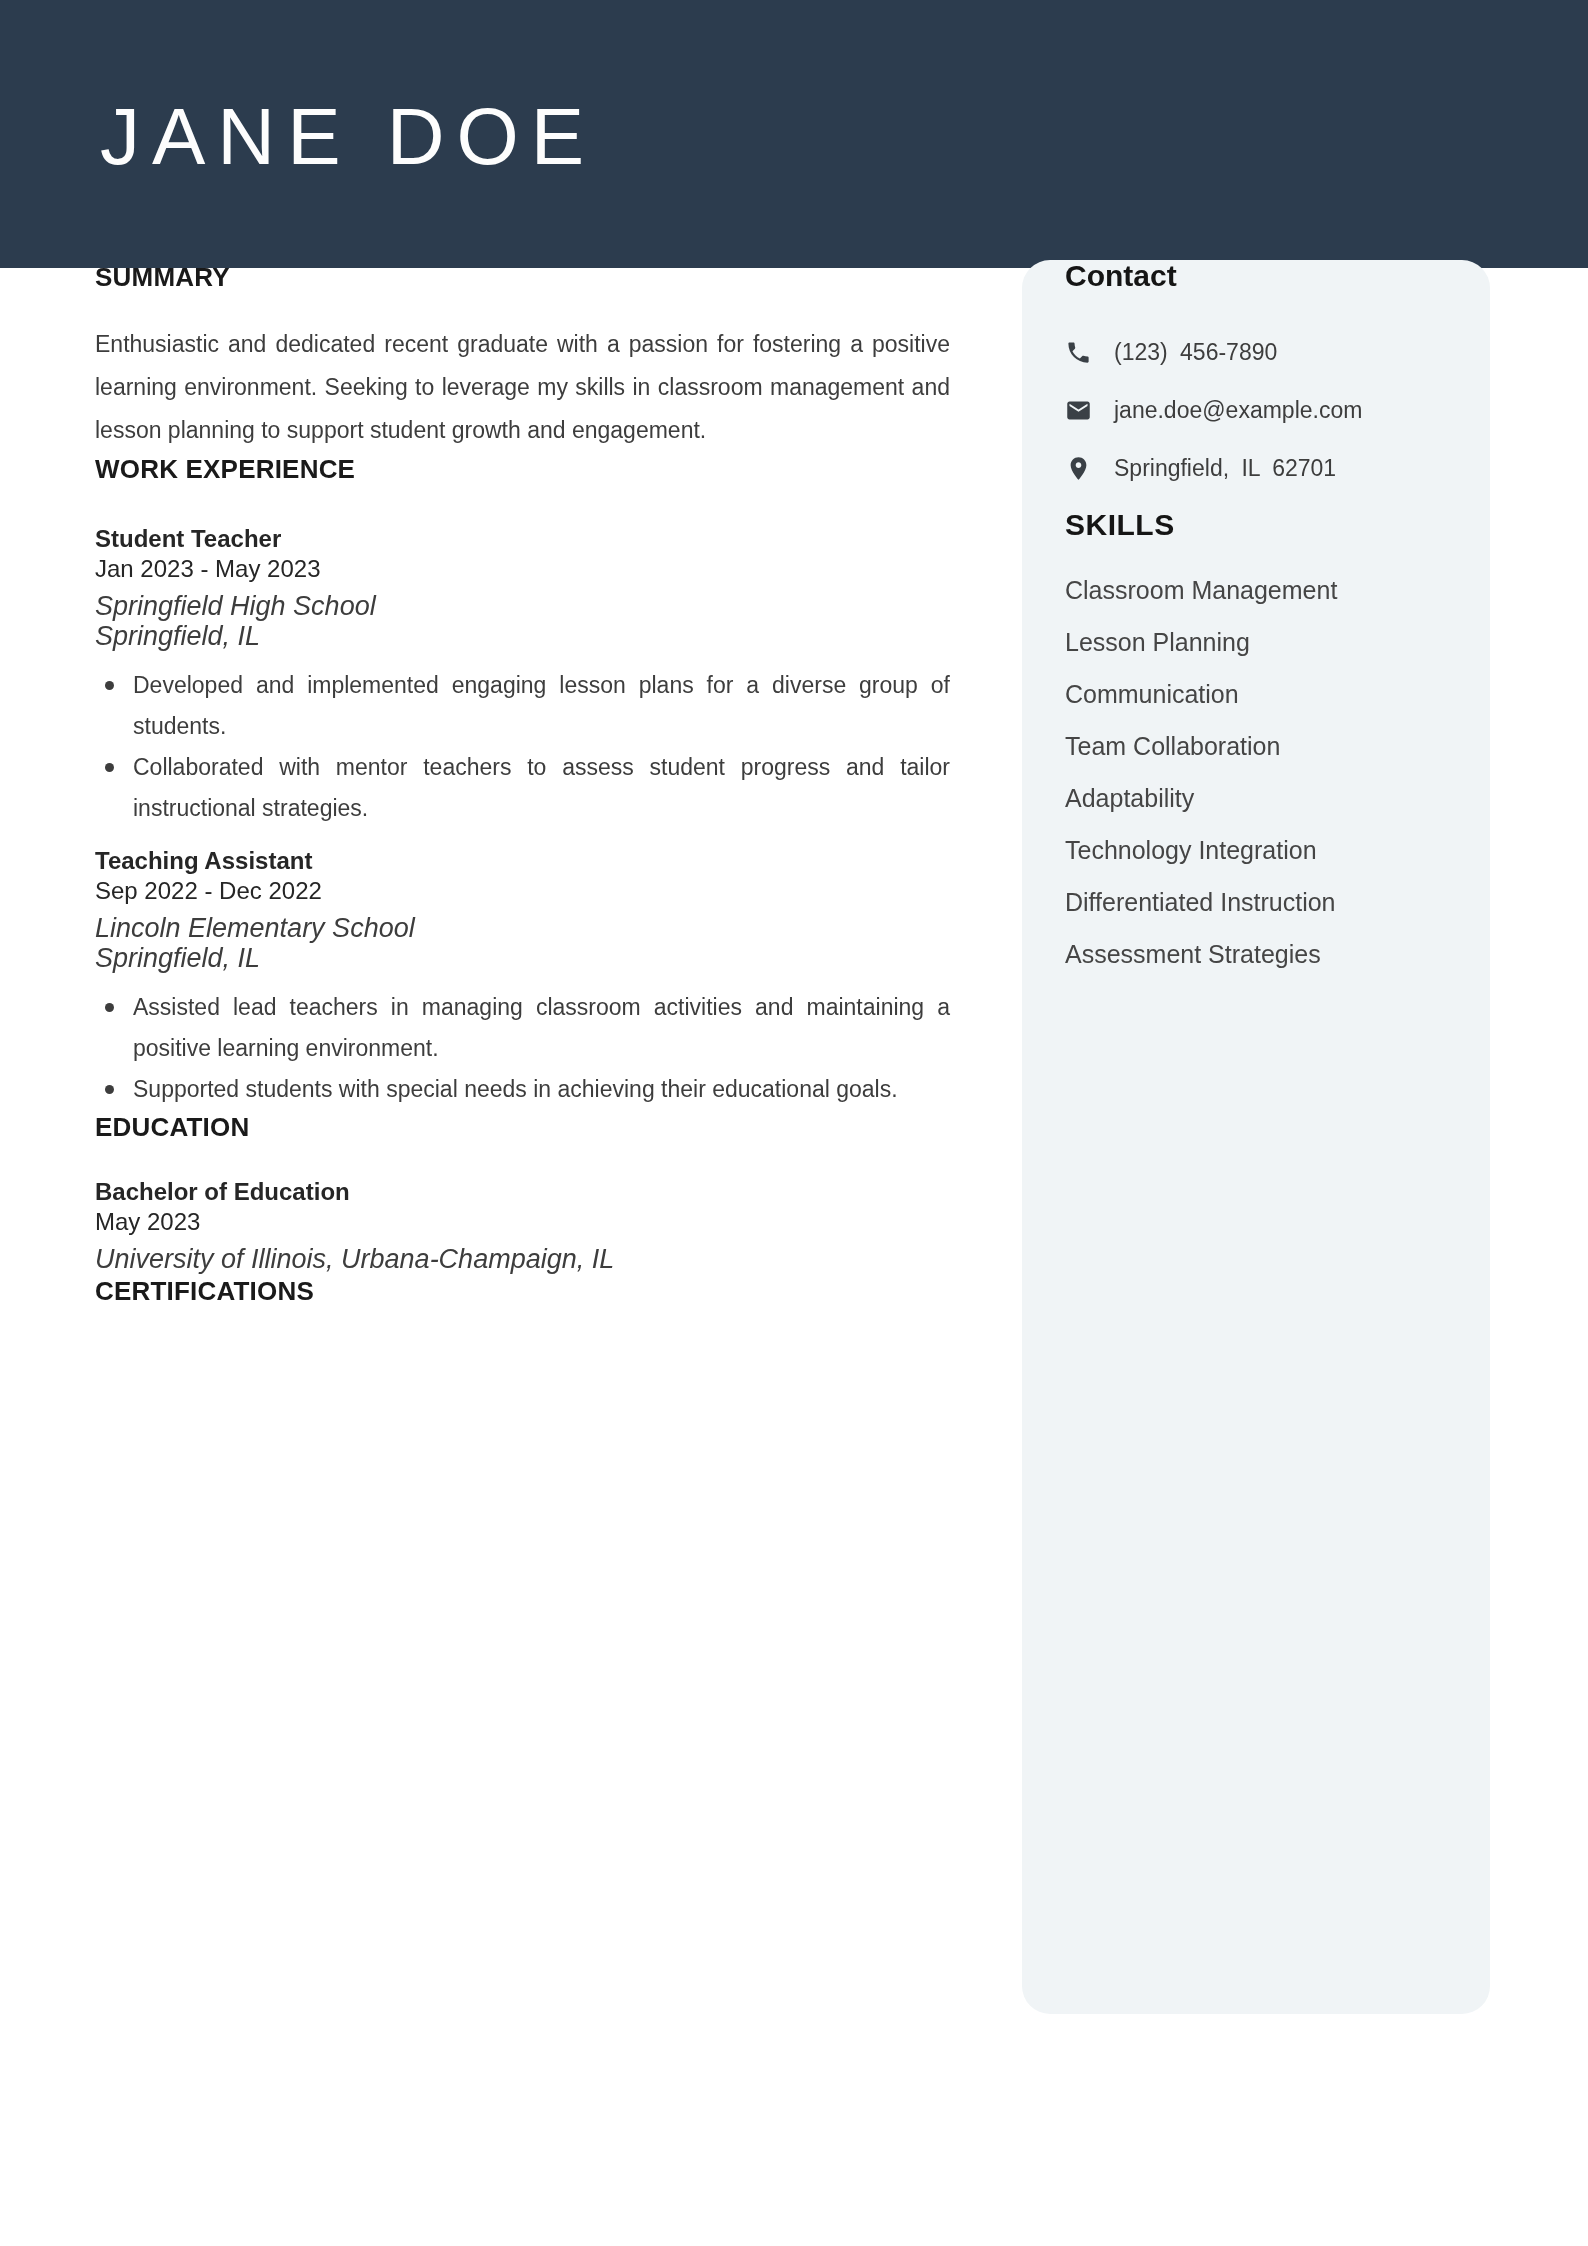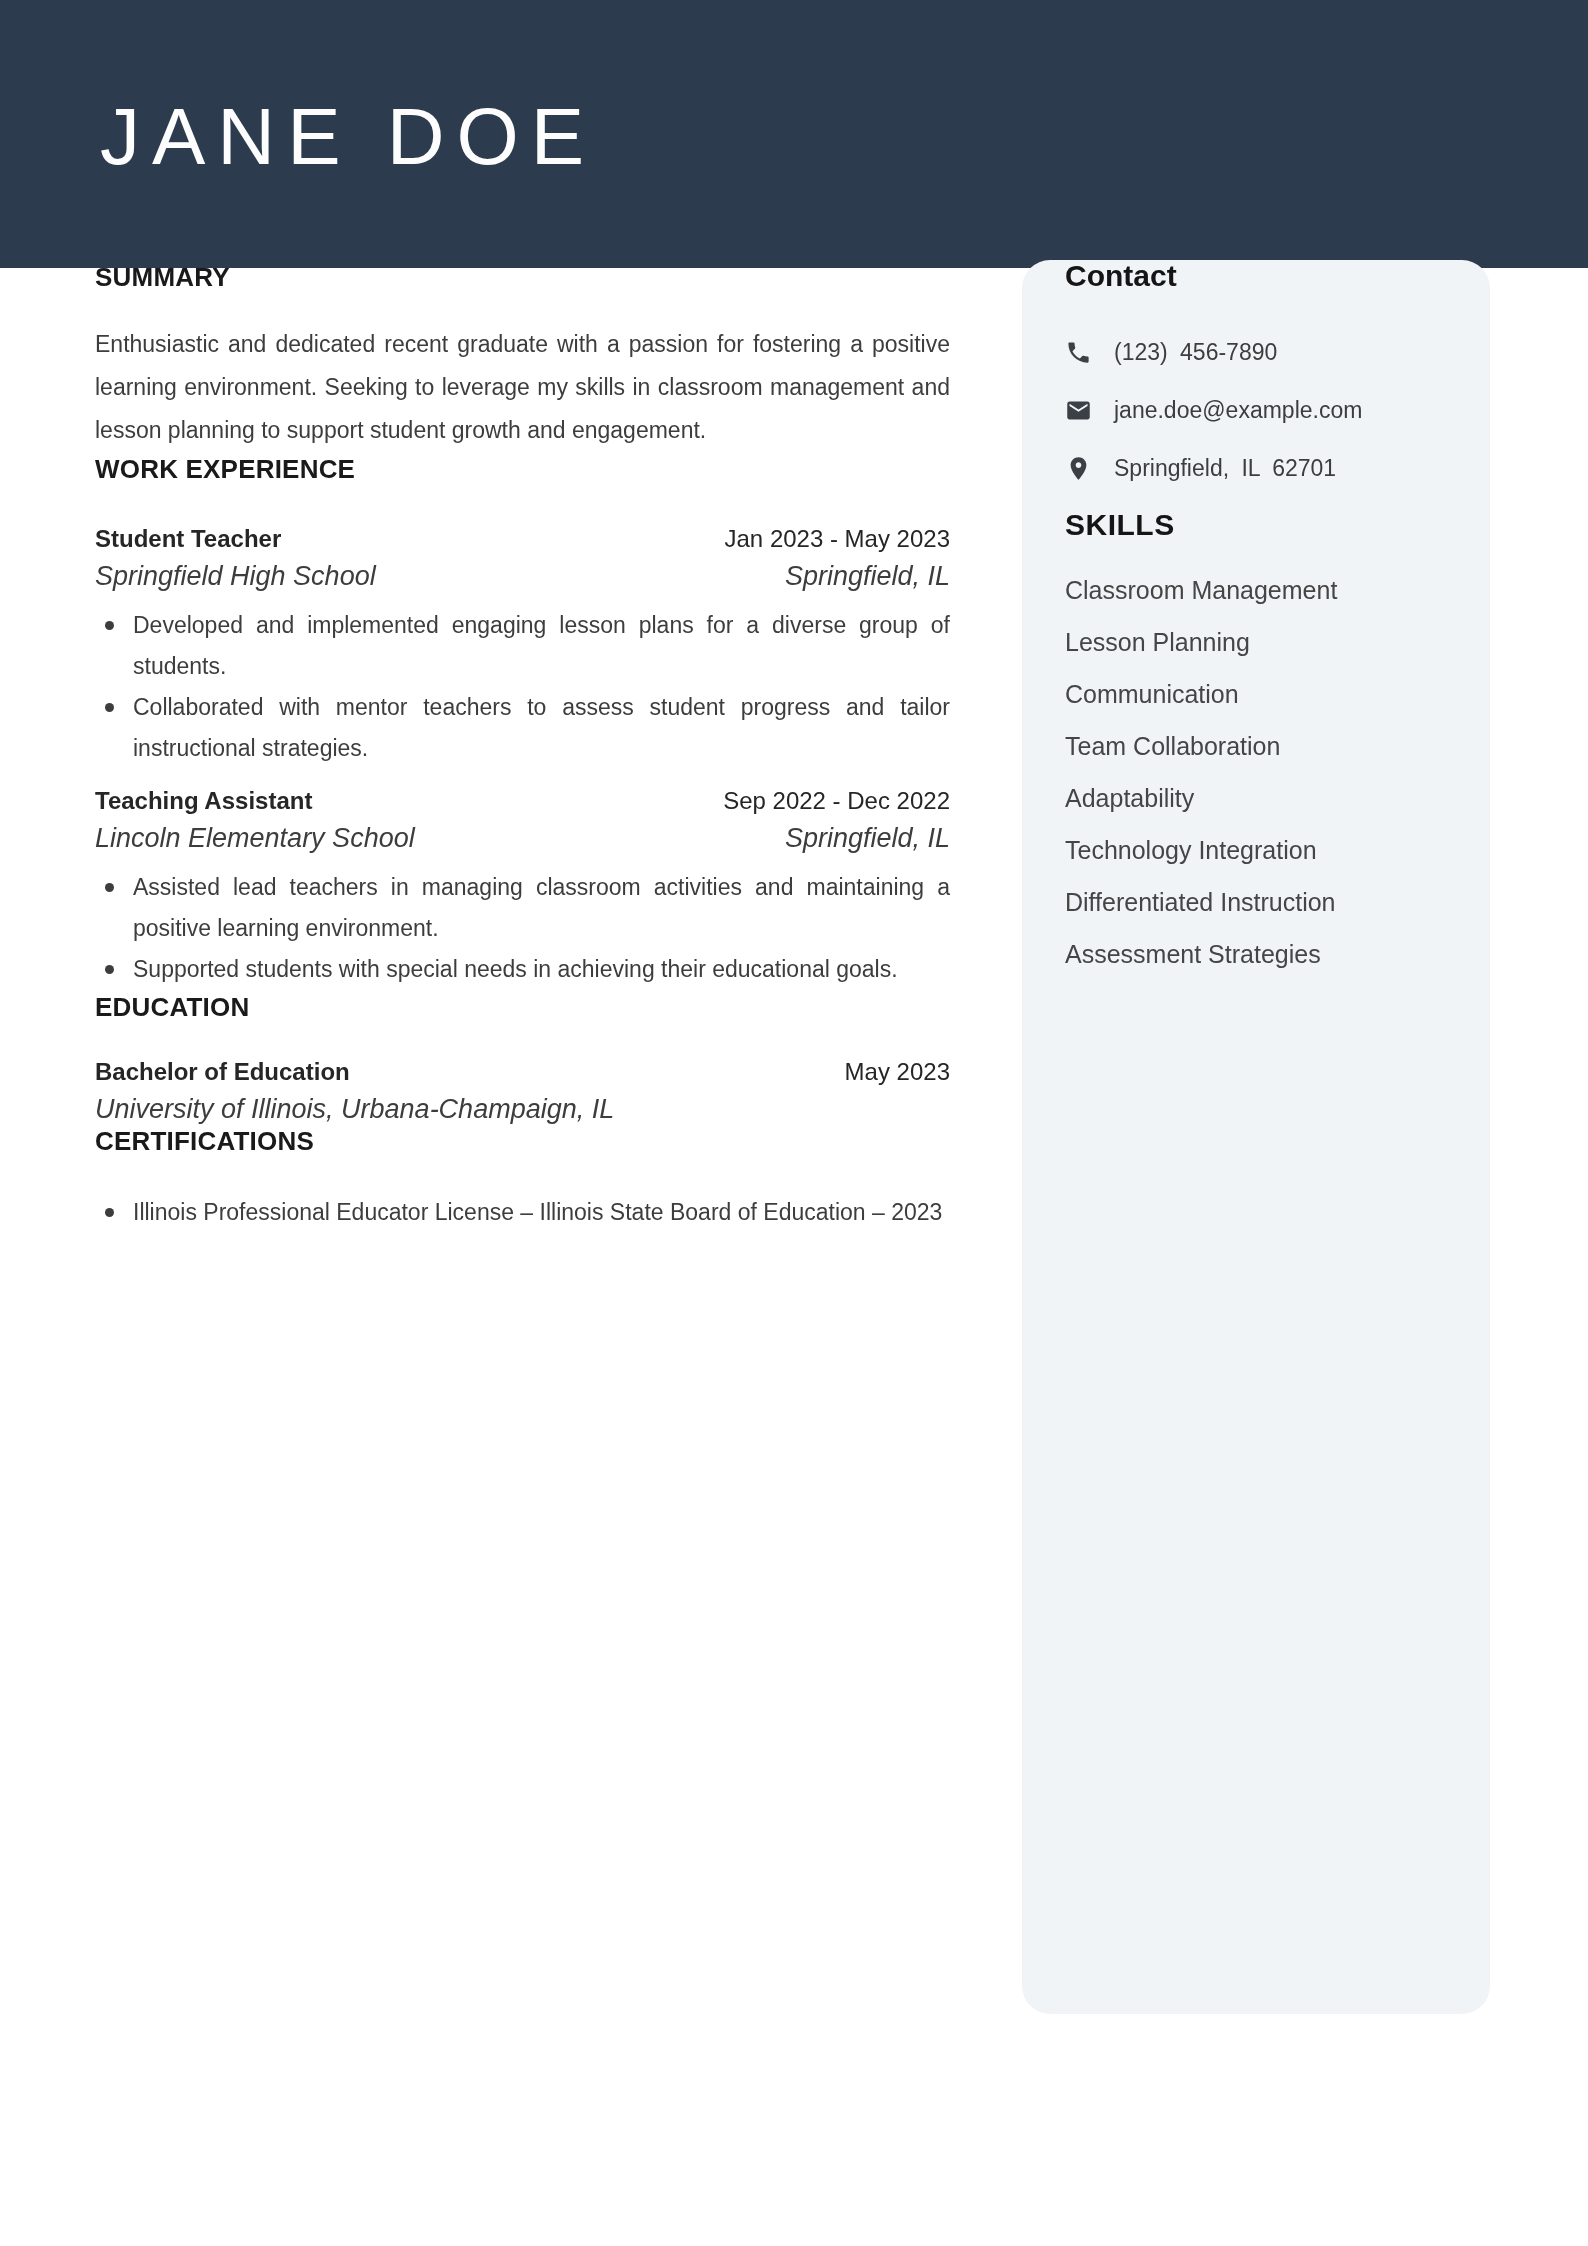--- a/index.html
+++ b/index.html
@@ -23,21 +23,21 @@
     letter-spacing:0.2px;
   }
   .sec-summary { margin-top:35px; }
   .sec-work    { margin-top:17px; }
   .sec-edu     { margin-top:24px; }
   .sec-cert    { margin-top:37px; }
   p.summary-text {
     margin:28px 0 0 0; font-size:23px; line-height:43px; color:#3d3d3d;
     text-align:justify;
   }
-  .row { display:flex; justify-content:space-between; align-items:center; }
+  .row { display:flex; justify-content:space-between; align-items:flex-start;flex-direction:column; }
   .row-title { margin-top:37px; line-height:30px; }
   .row-title2 { margin-top:17px; line-height:30px; }
   .row-sub   { margin-top:7px; line-height:30px; }
   .row-edu   { margin-top:32px; line-height:30px; }
   .jt { font-size:24px; font-weight:700; color:#262626; }
   .jd { font-size:24px; font-weight:400; color:#262626; white-space:nowrap; }
   .it { font-size:27px; font-style:italic; color:#3d3d3d; }
   ul.bullets { margin:14px 0 0 0; padding:0; list-style:none; }
   ul.bullets li {
     position:relative; padding-left:38px; font-size:23px; line-height:41px;
@@ -120,23 +120,20 @@
         <span class="jt">Bachelor of Education</span>
         <span class="jd">May 2023</span>
       </div>
       <div class="row row-sub">
         <span class="it">University of Illinois, Urbana-Champaign, IL</span>
       </div>
     </section>
 
     <section>
       <h2 class="sec sec-cert">CERTIFICATIONS</h2>
-      <ul class="bullets cert">
-        <li>Illinois Professional Educator License – Illinois State Board of Education – 2023</li>
-      </ul>
     </section>
 
   </main>
 
   <aside class="sidebar">
 
     <h3 class="side-h contact-h">Contact</h3>
 
     <div class="contact-list">
       <div class="contact-row">

